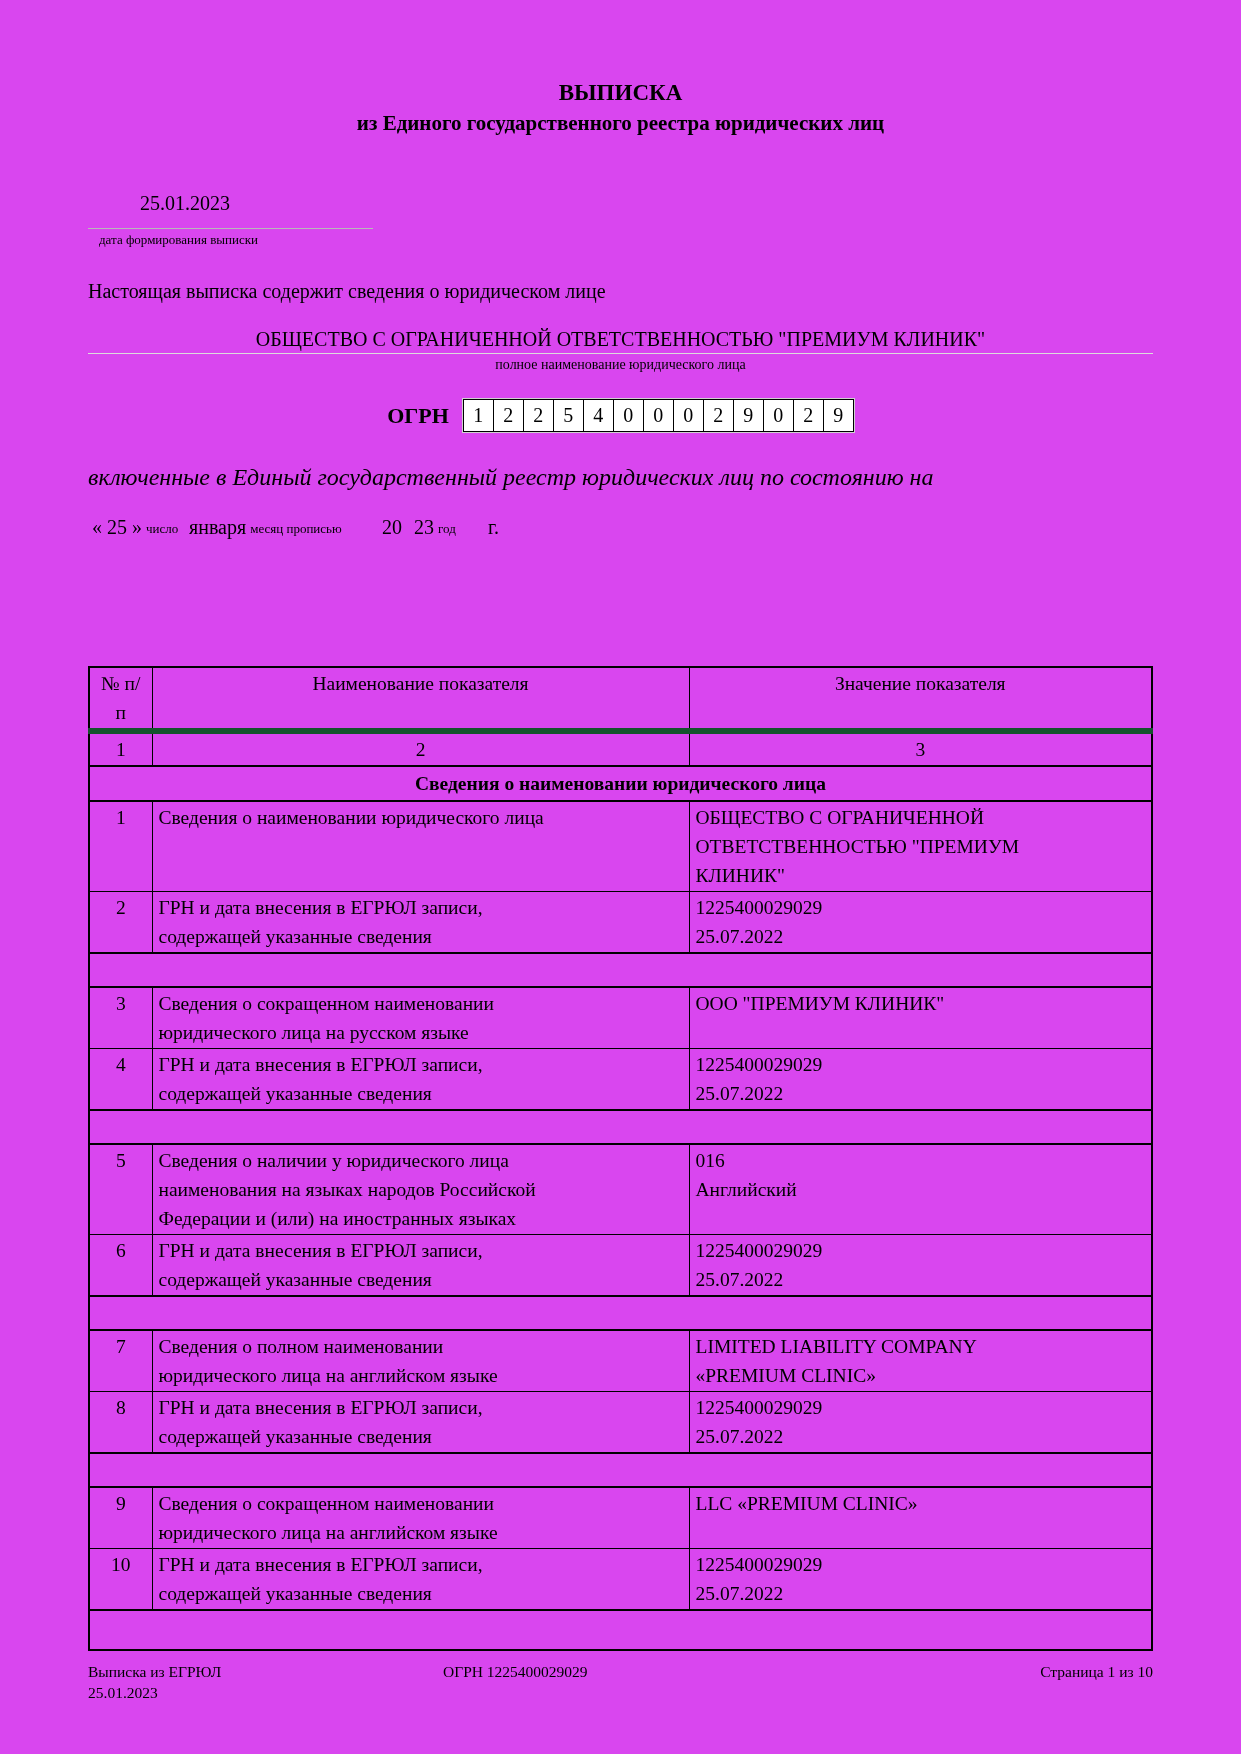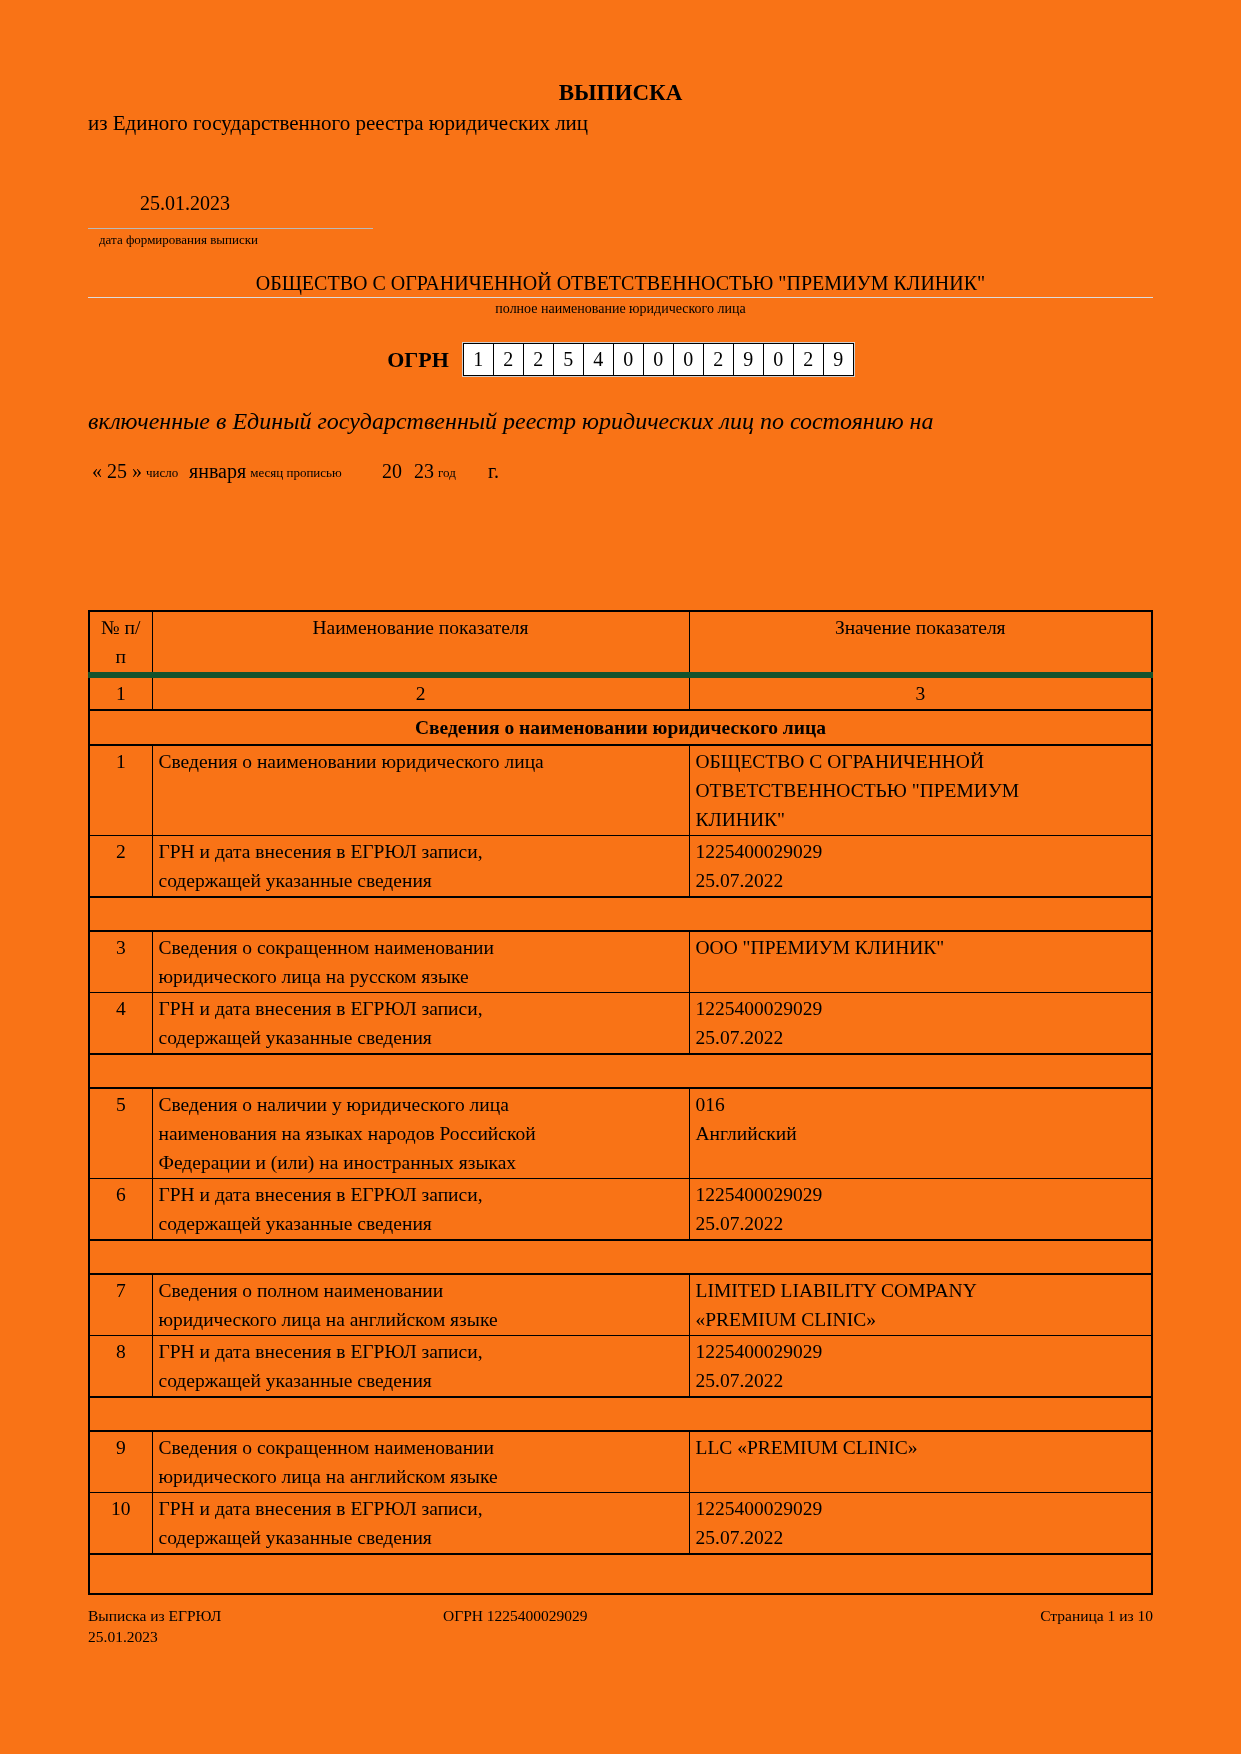--- a/index.html
+++ b/index.html
@@ -1,23 +1,23 @@
 <!DOCTYPE html>
 <html><head>
 <meta charset="utf-8">
 <style>
   html,body{margin:0;padding:0;background:#fff;}
   .page{
     width:1241px;height:1754px;box-sizing:border-box;position:relative;
-    background:#f97316;color:#000;
+    background:#d946ef;color:#000;
     font-family:"Liberation Serif","DejaVu Serif",serif;
     padding:78px 88px 40px 88px;overflow:hidden;
   }
   .doc-title{text-align:center;font-weight:bold;font-size:23px;line-height:30px;}
-  .doc-subtitle{font-weight:normal;font-size:21px;line-height:30px;}
+  .doc-subtitle{text-align:center;font-weight:bold;font-size:21px;line-height:30px;}
   .formation{margin-top:52px;}
   .formation-date{font-size:20px;margin-left:52px;line-height:26px;}
   .formation-line{width:285px;border-bottom:1px solid #b9b9b9;margin-top:12px;}
   .formation-label{font-size:13px;margin-top:3px;margin-left:11px;}
   .intro{font-size:20px;margin:30px 0 0 0;line-height:26px;}
   .company{margin-top:22px;text-align:center;}
   .company-name{font-size:20px;line-height:26px;}
   .company-line{border-bottom:1px solid #dcdcdc;margin-top:1px;}
   .company-label{font-size:14px;margin-top:3px;}
   .ogrn-row{margin-top:26px;display:flex;justify-content:center;align-items:center;}
@@ -62,20 +62,21 @@
 
   <div class="doc-title">ВЫПИСКА</div>
   <div class="doc-subtitle">из Единого государственного реестра юридических лиц</div>
 
   <div class="formation">
     <div class="formation-date">25.01.2023</div>
     <div class="formation-line"></div>
     <div class="formation-label">дата формирования выписки</div>
   </div>
 
+  <p class="intro">Настоящая выписка содержит сведения о юридическом лице</p>
 
   <div class="company">
     <div class="company-name">ОБЩЕСТВО С ОГРАНИЧЕННОЙ ОТВЕТСТВЕННОСТЬЮ "ПРЕМИУМ КЛИНИК"</div>
     <div class="company-line"></div>
     <div class="company-label">полное наименование юридического лица</div>
   </div>
 
   <div class="ogrn-row">
     <span class="ogrn-label">ОГРН</span>
     <span class="ogrn-boxes">

